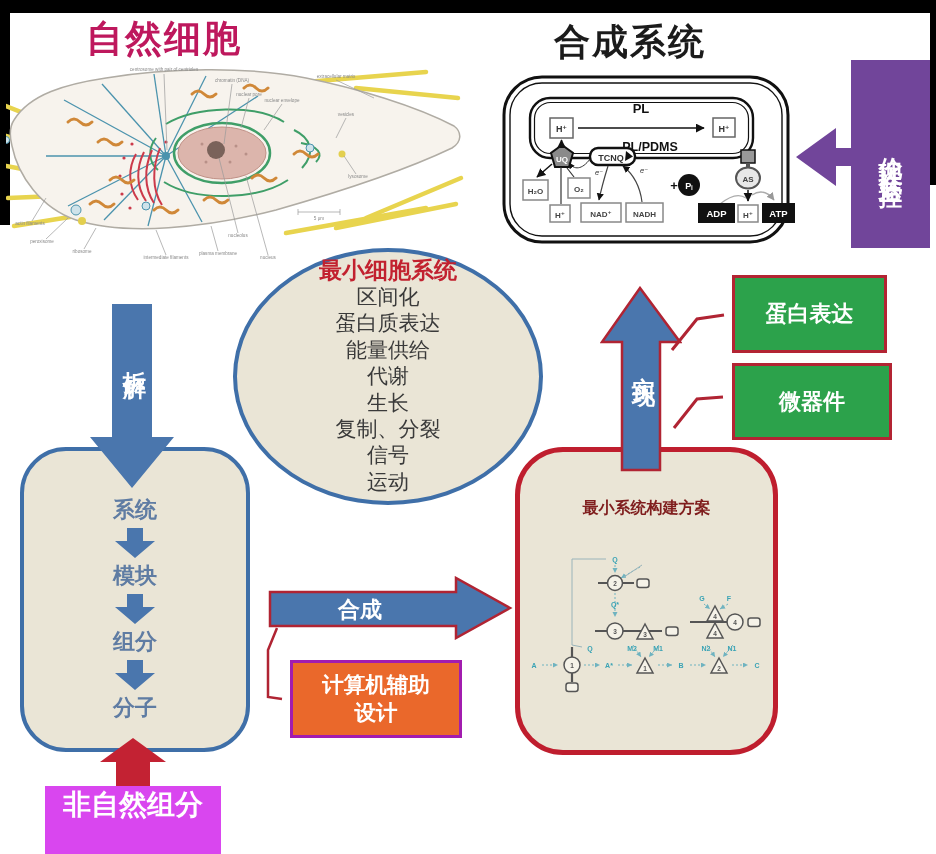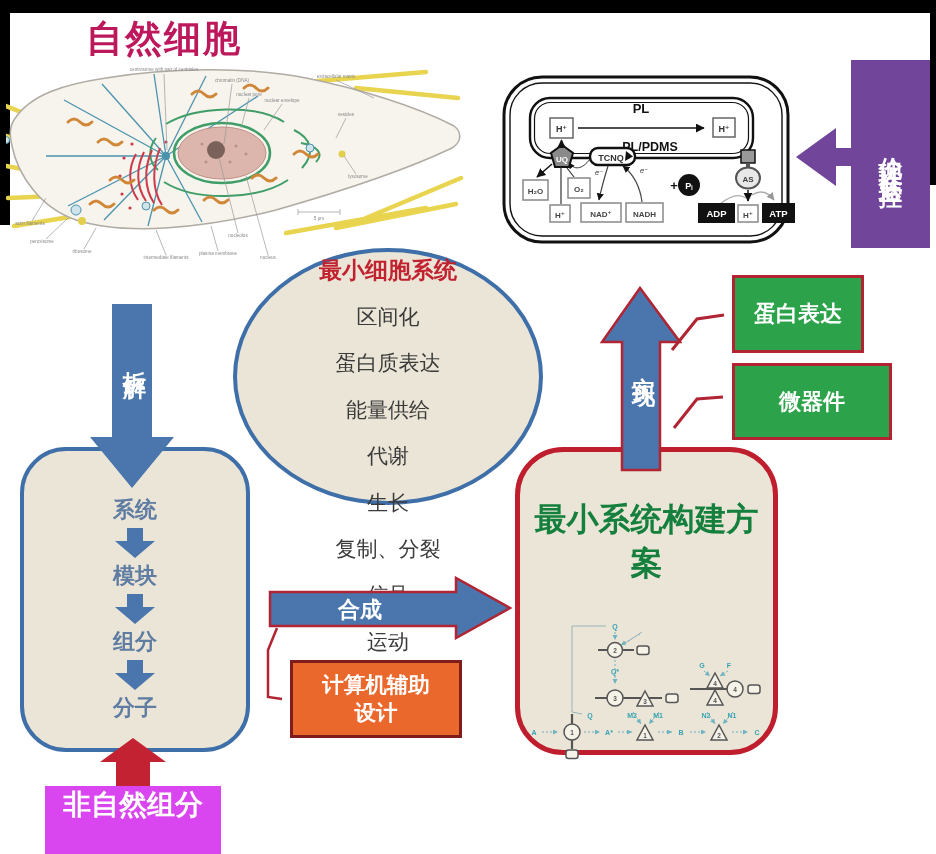--- a/index.html
+++ b/index.html
@@ -6,45 +6,46 @@
   body{font-family:"Liberation Sans","DejaVu Sans",sans-serif;}
   #canvas{position:relative;width:936px;height:854px;background:#fff;overflow:hidden;}
   .abs{position:absolute;}
   .bar{background:#000;}
   .big-title{font-weight:600;letter-spacing:2px;}
   .vlabel{writing-mode:vertical-rl;text-orientation:upright;color:#fff;font-weight:600;}
   .panel{background:#eae5d6;box-sizing:border-box;}
   .blue-panel{border:4px solid #3f6fa8;border-radius:46px;}
   .red-panel{border:5px solid #bf1e2e;border-radius:48px;}
   .circle-panel{border:4px solid #3f6fa8;border-radius:50%;}
-  .circle-content{display:flex;flex-direction:column;align-items:center;padding-top:5px;gap:20px;}
+  .circle-content{display:flex;flex-direction:column;align-items:center;padding-top:5px;}
   .circle-title{font-size:23px;font-weight:bold;color:#c2212f;line-height:27px;}
   .circle-item{font-size:21px;color:#3a3a3a;line-height:26.4px;}
   .steps{display:flex;flex-direction:column;align-items:center;padding-top:34px;justify-content:flex-end;}
   .step{font-size:22px;color:#5f7ca3;line-height:26px;font-weight:600;}
   .mini-arrow{margin:5px 0;}
   .redbox{background:#d946ef;color:#fff;font-size:28px;font-weight:600;display:flex;align-items:flex-start;justify-content:center;}
   .greenbox{background:#2ca24b;border:3px solid #b32433;color:#fff;font-size:22px;font-weight:600;display:flex;align-items:center;justify-content:center;box-sizing:border-box;}
-  .orangebox{background:#ea682b;border:3px solid #7f1d1d;color:#fff;font-weight:600;font-size:21.5px;line-height:28px;text-align:center;display:flex;flex-direction:column;justify-content:center;box-sizing:border-box;}
-  .plan-title{font-size:32px;font-weight:bold;color:#15803d;text-align:center;margin-top:46px;}
+  .orangebox{background:#ea682b;border:3px solid #a21caf;color:#fff;font-weight:600;font-size:21.5px;line-height:28px;text-align:center;display:flex;flex-direction:column;justify-content:center;box-sizing:border-box;}
+  .plan-title{font-size:16px;font-weight:bold;color:#7f1d1d;text-align:center;margin-top:46px;}
   .arrow-label-h{color:#fff;font-size:22px;font-weight:600;text-align:center;font-family:Liberation Mono, monospace;}
   .ethics-box{background:#71459a;display:flex;align-items:center;justify-content:center;}
   .ethics-text{font-size:23.5px;letter-spacing:5.5px;}
   svg text{font-family:"Liberation Sans","DejaVu Sans",sans-serif;}
 </style>
 </head>
 <body>
 
 <div id="canvas">
 
   <div class="abs bar" style="left:0;top:0;width:936px;height:13px;"></div>
   <div class="abs bar" style="left:0;top:13px;width:10px;height:212px;"></div>
   <div class="abs bar" style="left:930px;top:0;width:6px;height:185px;"></div>
 
   <div class="abs big-title" style="left:86px;top:14px;font-size:37px;color:#be185d;">自然细胞</div>
+  <div class="abs big-title" style="left:554px;top:18px;font-size:36px;color:#1b1b1b;">合成系统</div>
 
   <svg class="abs" style="left:6px;top:58px;" width="460" height="210" viewBox="0 0 460 210">
     <g stroke="#e8d44e" stroke-width="4.5" stroke-linecap="round">
       <line x1="0" y1="48" x2="55" y2="70"></line>
         <line x1="0" y1="78" x2="45" y2="92"></line>
       <line x1="0" y1="108" x2="38" y2="115"></line>
         <line x1="2" y1="140" x2="50" y2="138"></line>
       <line x1="8" y1="168" x2="70" y2="158"></line>
         <line x1="300" y1="24" x2="420" y2="14"></line>
       <line x1="350" y1="30" x2="452" y2="40"></line>
@@ -363,21 +364,21 @@
   </div>
 
   <svg class="abs" style="left:600px;top:286px;" width="82" height="186" viewBox="0 0 82 186">
     <polygon points="40,2 80,56 60,56 60,184 22,184 22,56 2,56" fill="#4a76ad" stroke="#b02433" stroke-width="2.5"></polygon>
   </svg>
   <div class="abs vlabel" style="left:629px;top:358px;font-size:23px;letter-spacing:9px;">实现</div>
 
   <svg class="abs" style="left:668px;top:308px;" width="60" height="46" viewBox="0 0 60 46">
     <polyline points="4,42 29,11 56,7" fill="none" stroke="#b02433" stroke-width="3"></polyline>
   </svg>
-  <div class="abs greenbox" style="left:732px;top:275px;width:132px;height:78px;">
+  <div class="abs greenbox" style="left:732px;top:275px;width:155px;height:78px;">
     <span>蛋白表达</span>
   </div>
   <svg class="abs" style="left:668px;top:390px;" width="60" height="42" viewBox="0 0 60 42">
     <polyline points="6,38 29,9 55,7" fill="none" stroke="#b02433" stroke-width="3"></polyline>
   </svg>
   <div class="abs greenbox" style="left:732px;top:363px;width:160px;height:77px;justify-content:center;">
     <span>微器件</span>
   </div>
 
 </div>

